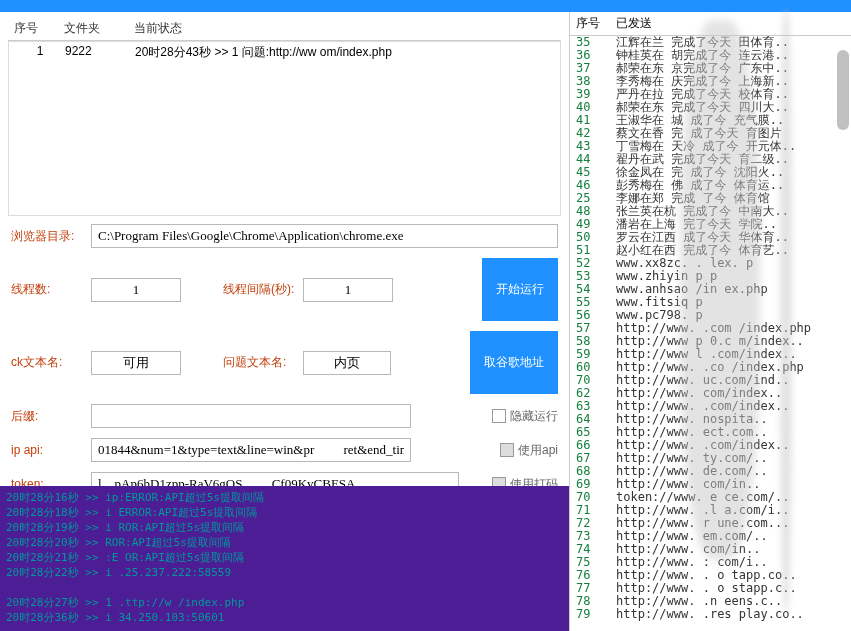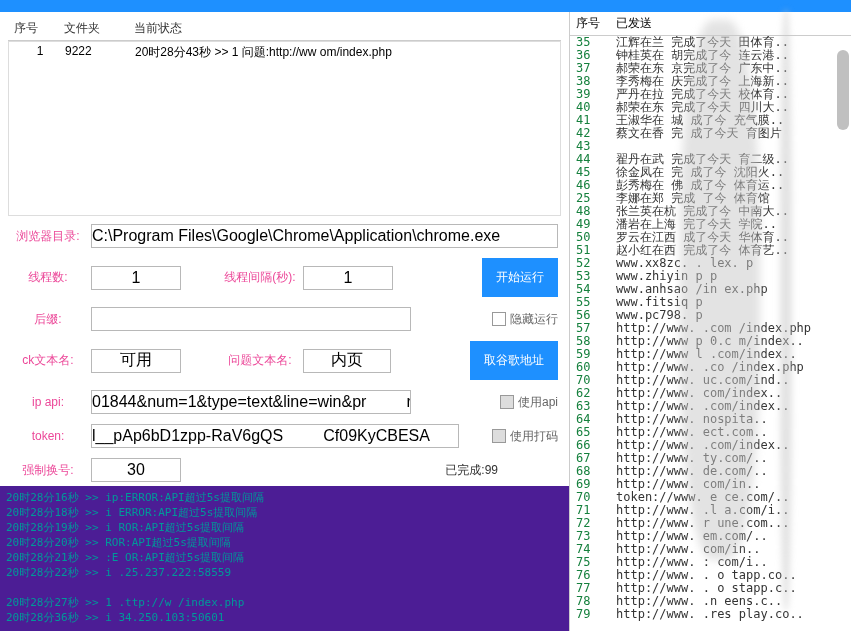--- a/index.html
+++ b/index.html
@@ -9,26 +9,26 @@
 .left{width:569px;padding:5px 8px;position:relative}
 .right{width:282px;border-left:1px solid #ccc;position:relative}
 .table-header{display:flex;border-bottom:1px solid #ccc}
 .th{padding:3px 6px;color:#333}
 .th-l1{width:50px}.th-l2{width:70px}.th-l3{flex:1}
 .table-body{height:175px;border:1px solid #ddd;overflow:hidden}
 .tr{display:flex;padding:2px 6px}
 .td-l1{width:50px;text-align:center}.td-l2{width:70px}.td-l3{flex:1}
 .form{padding:8px 3px}
 .row{display:flex;align-items:center;margin-bottom:10px;gap:6px}
-.label{width:74px;text-align:center;color:#ec4899}
-.input{border:1px solid #b8b8b8;padding:3px 0;height:24px;font-size:16px;font-family:Liberation Sans, sans-serif}
+.label{width:74px;text-align:left;color:#c2410c}
+.input{border:1px solid #b8b8b8;padding:3px 6px;height:24px;font-size:13px;font-family:Liberation Serif, serif}
 .input-full{flex:1}
 .input-sm{width:90px;text-align:center}
 .input-mid{width:88px;text-align:center}
-.btn{background:#1e90ff;color:#fff;border:none;padding:11px 14px;font-size:12px;cursor:pointer}
+.btn{background:#1e90ff;color:#fff;border:none;padding:23px 14px;font-size:12px;cursor:pointer}
 .btn-alt{background:#1e90ff}
 .cb-wrap{display:flex;align-items:center;gap:4px;color:#666}
 .cb{width:14px;height:14px;border:1px solid #999}
 .cb.checked{background:#ddd}
 .status{color:#333;margin-left:auto;margin-right:60px}
 .log{background:#4c1d95;height:145px;padding:4px 6px;font-family:monospace,SimSun;font-size:11px;line-height:15px;overflow:hidden;position:absolute;bottom:0;left:0;right:0}
 .log-line{color:#009999;white-space:nowrap}
 .right-header{display:flex;border-bottom:1px solid #ccc;padding:3px 6px}
 .th-r1{width:40px}.th-r2{flex:1}
 .right-body{height:595px;overflow:hidden;font-family:SimSun,monospace;font-size:12px;line-height:13px}
@@ -66,36 +66,36 @@
       <div class="row">
         <span class="label">线程数:</span>
         <input class="input input-sm" value="1" style="">
         <span style="width:30px"></span>
         <span class="label">线程间隔(秒):</span>
         <input class="input input-sm" value="1" style="">
         <span style="flex:1"></span>
         <button class="btn">开始运行</button>
       </div>
       <div class="row">
-        <span class="label">后缀:</span>
-        <input class="input" style="width: 320px;" value="">
-        <span style="flex:1"></span>
-        <div class="cb-wrap">
-          <span class="cb"></span>
-          <span>隐藏运行</span>
-        </div>
-      </div>
-      <div class="row">
         <span class="label">ck文本名:</span>
         <input class="input input-sm" value="可用" style="">
         <span style="width:30px"></span>
         <span class="label">问题文本名:</span>
         <input class="input input-mid" value="内页" style="">
         <span style="flex:1"></span>
         <button class="btn btn-alt">取谷歌地址</button>
+      </div>
+      <div class="row">
+        <span class="label">后缀:</span>
+        <input class="input" style="width: 320px;" value="">
+        <span style="flex:1"></span>
+        <div class="cb-wrap">
+          <span class="cb"></span>
+          <span>隐藏运行</span>
+        </div>
       </div>
       <div class="row">
         <span class="label">ip api:</span>
         <input class="input" style="width: 320px;" value="01844&amp;num=1&amp;type=text&amp;line=win&amp;pr         ret&amp;end_time=0">
         <span style="flex:1"></span>
         <div class="cb-wrap">
           <span class="cb checked"></span>
           <span>使用api</span>
         </div>
       </div>
@@ -162,20 +162,21 @@
         <div class="rtr">
           <div class="rtd1">41</div>
           <div class="rtd2">王淑华在   城  成了今  充气膜..</div>
         </div>
         <div class="rtr">
           <div class="rtd1">42</div>
           <div class="rtd2">蔡文在香   完  成了今天  育图片</div>
         </div>
         <div class="rtr">
           <div class="rtd1">43</div>
+          <div class="rtd2">丁雪梅在   天冷  成了今  开元体..</div>
         </div>
         <div class="rtr">
           <div class="rtd1">44</div>
           <div class="rtd2">翟丹在武   完成了今天  育二级..</div>
         </div>
         <div class="rtr">
           <div class="rtd1">45</div>
           <div class="rtd2">徐金凤在   完  成了今  沈阳火..</div>
         </div>
         <div class="rtr">

